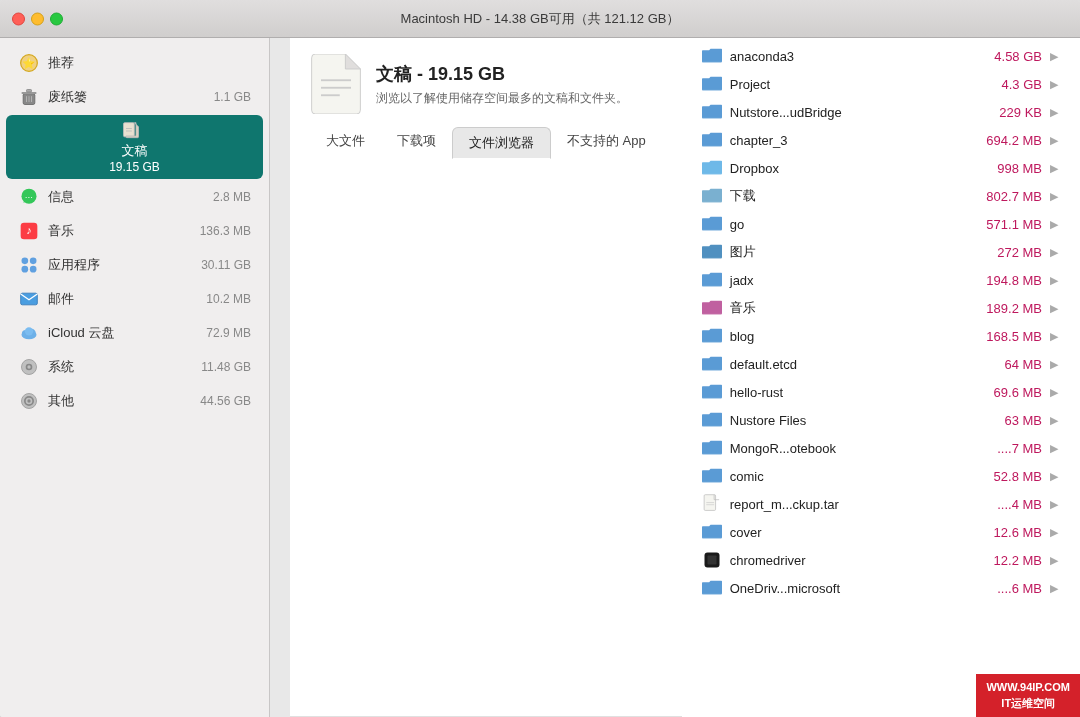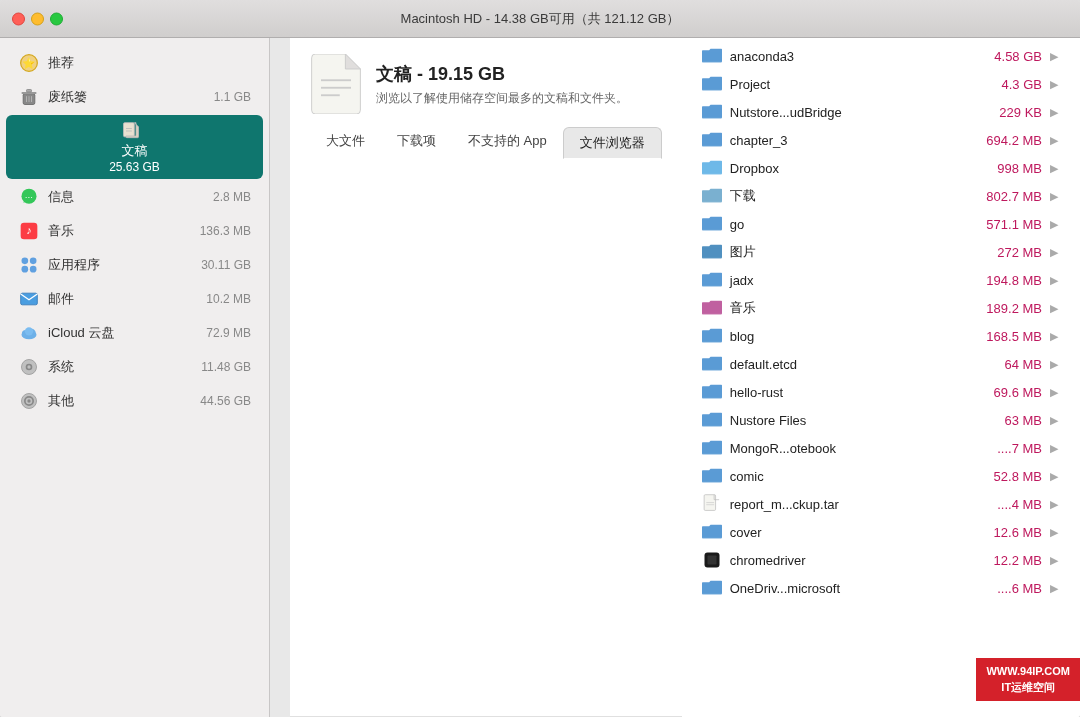--- a/index.html
+++ b/index.html
@@ -277,21 +277,21 @@
         <div class="sidebar-item active">
     <div class="sidebar-icon">
             <svg width="20" height="20" viewBox="0 0 24 24" fill="none">
               <rect x="3" y="2" width="13" height="17" rx="1.5" fill="#e8e0d0" stroke="#bbb" stroke-width="1"></rect>
               <path d="M16 2 L21 7 L21 19 Q21 20 20 20 H7 Q6 20 6 19 V18 H17 Q18 18 18 17 V2Z" fill="#d8d0c0" stroke="#bbb" stroke-width="1"></path>
               <line x1="6" y1="9" x2="13" y2="9" stroke="#bbb" stroke-width="1"></line>
               <line x1="6" y1="12" x2="13" y2="12" stroke="#bbb" stroke-width="1"></line>
             </svg>
           </div>
     <span class="sidebar-label">文稿</span>
-    <span class="sidebar-size">25.63 GB</span>
+    <span class="sidebar-size">19.15 GB</span>
   </div>
         <div class="sidebar-item">
     <div class="sidebar-icon">
             <svg width="20" height="20" viewBox="0 0 24 24">
               <circle cx="12" cy="11" r="9" fill="#34c759"></circle>
               <path d="M8 14 Q6 18 5 19 Q9 18 11 16" fill="#34c759"></path>
               <text x="12" y="15" text-anchor="middle" fill="white" font-size="10">···</text>
             </svg>
           </div>
     <span class="sidebar-label">信息</span>
@@ -380,22 +380,22 @@
             </svg>
           </div>
           <div class="header-info">
             <div class="header-title">文稿 - 19.15 GB</div>
             <div class="header-subtitle">浏览以了解使用储存空间最多的文稿和文件夹。</div>
           </div>
         </div>
         <div class="header-tabs" id="tabs-container">
         <button class="tab-btn">大文件</button>
             <button class="tab-btn">下载项</button>
+            <button class="tab-btn active-tab">文件浏览器</button>
             <button class="tab-btn">不支持的 App</button>
-            <button class="tab-btn active-tab">文件浏览器</button>
           </div>
       </div>
 
       <div class="file-list" id="file-list-container">
       <div class="file-row">
     <div class="file-row-icon">
               <svg width="20" height="18" viewBox="0 0 28 22">
                 <path d="M0 4 Q0 3 1 3 H10 L12 1 H27 Q28 1 28 2 V18 Q28 19 27 19 H1 Q0 19 0 18Z" fill="#5b9bd5"></path>
                 <path d="M0 6 H28 V18 Q28 20 27 20 H1 Q0 20 0 19Z" fill="#5b9bd5" opacity="0.85"></path>
               </svg>
@@ -613,16 +613,16 @@
             </div>
     <span class="file-row-name">OneDriv...microsoft</span>
     <span class="file-row-size">....6 MB</span>
     <span class="chevron-icon">▶</span>
   </div>
         </div>
     </div>
   </div>
 </div>
 
-<div class="watermark" style="position:fixed;bottom:16px;right:0;">
+<div class="watermark" style="position:fixed;bottom:0;right:0;">
   <div>WWW.94IP.COM</div>
   <div>IT运维空间</div>
 </div>
 
 </body></html>

